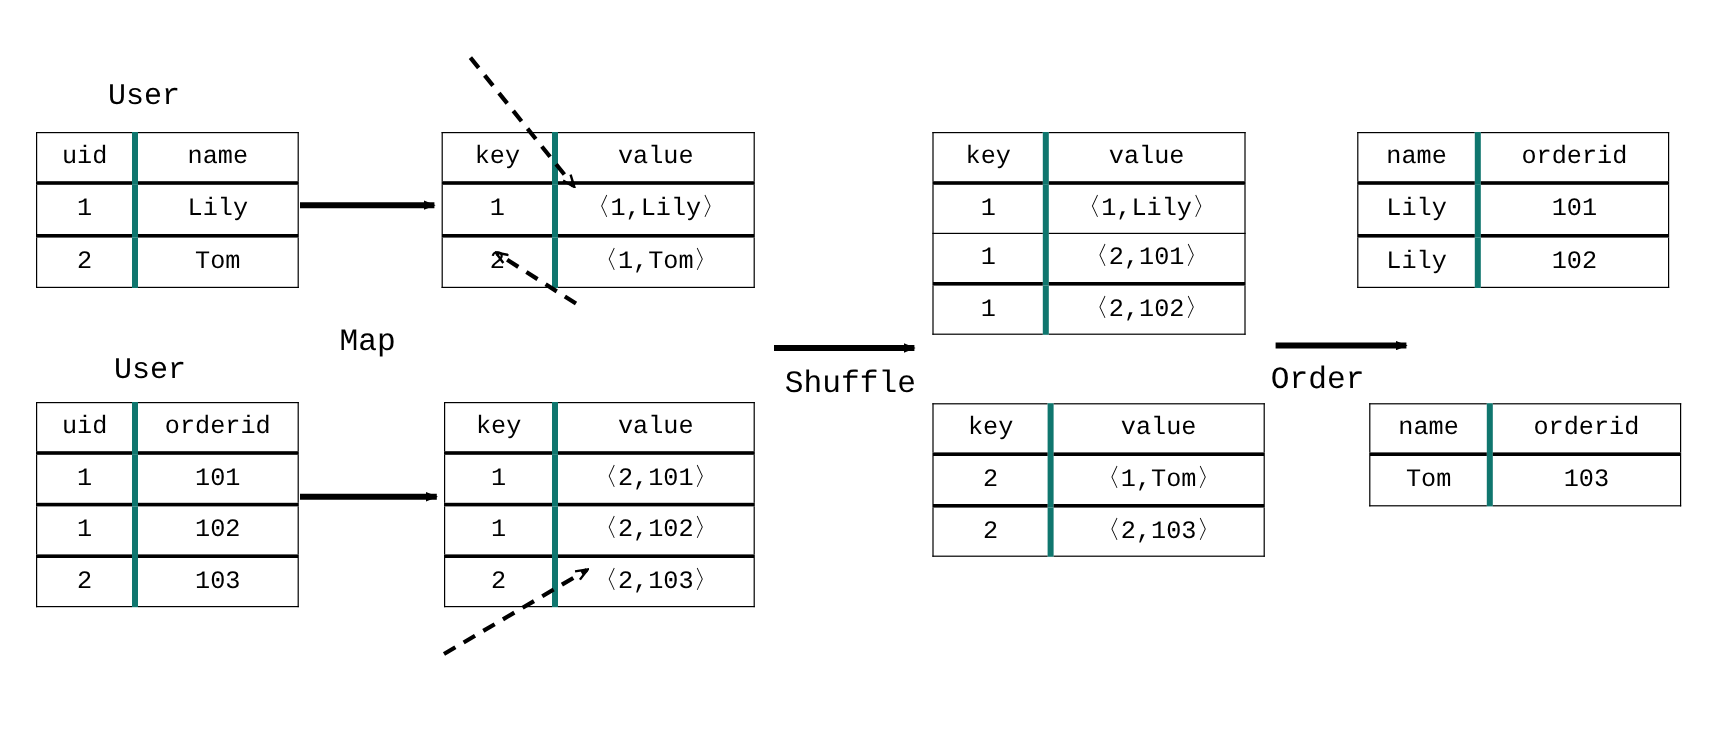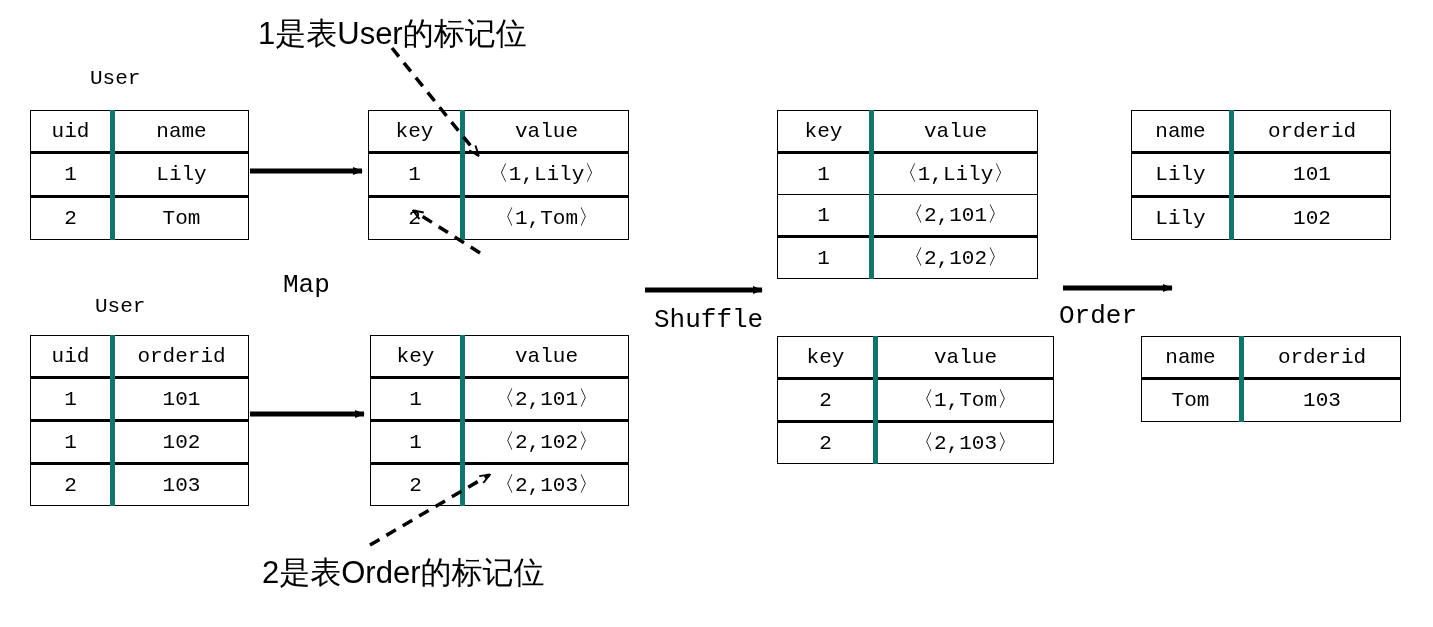--- a/index.html
+++ b/index.html
@@ -33,21 +33,21 @@
     white-space: nowrap;
     color: #000;
   }
   
   .tbl td.sep-r { border-right: 5px solid #0f766e; }
   .tbl tr.heavy-b td { border-bottom: 3px solid #000; }
 
   .caption {
     position: absolute;
     font-family: "Liberation Mono", "DejaVu Sans Mono", monospace;
-    font-size: 21px;
+    font-size: 25px;
     line-height: 1;
     white-space: nowrap;
     color: #000;
   }
   .stage-label {
     position: absolute;
     font-family: "Liberation Mono", "DejaVu Sans Mono", monospace;
     font-size: 26px;
     line-height: 1;
     white-space: nowrap;
@@ -77,24 +77,22 @@
   <div class="caption" style="left:90px; top:68px;">User</div>
 
   <div class="caption" style="left:95px; top:296px;">User</div>
 
   <div class="stage-label" style="left:283px; top:272px;">Map</div>
 
   <div class="stage-label" style="left:654px; top:307px;">Shuffle</div>
 
   <div class="stage-label" style="left:1059px; top:303px;">Order</div>
 
-  <div class="note" style="left:258px; top:18px;">1是表User的标记位</div>
-
-
-  <div class="note" style="left:262px; top:557px;">2是表Order的标记位</div>
+
+
 
   <table class="tbl" style="left:30px; top:110px; width:218px;">
     <colgroup>
         <col style="width:82px">
         <col style="width:136px">
       </colgroup>
     <tbody>
       <tr class="heavy-b">
         <td class="sep-r" style="height:40px;">uid</td>
         <td style="height:40px;">name</td>

